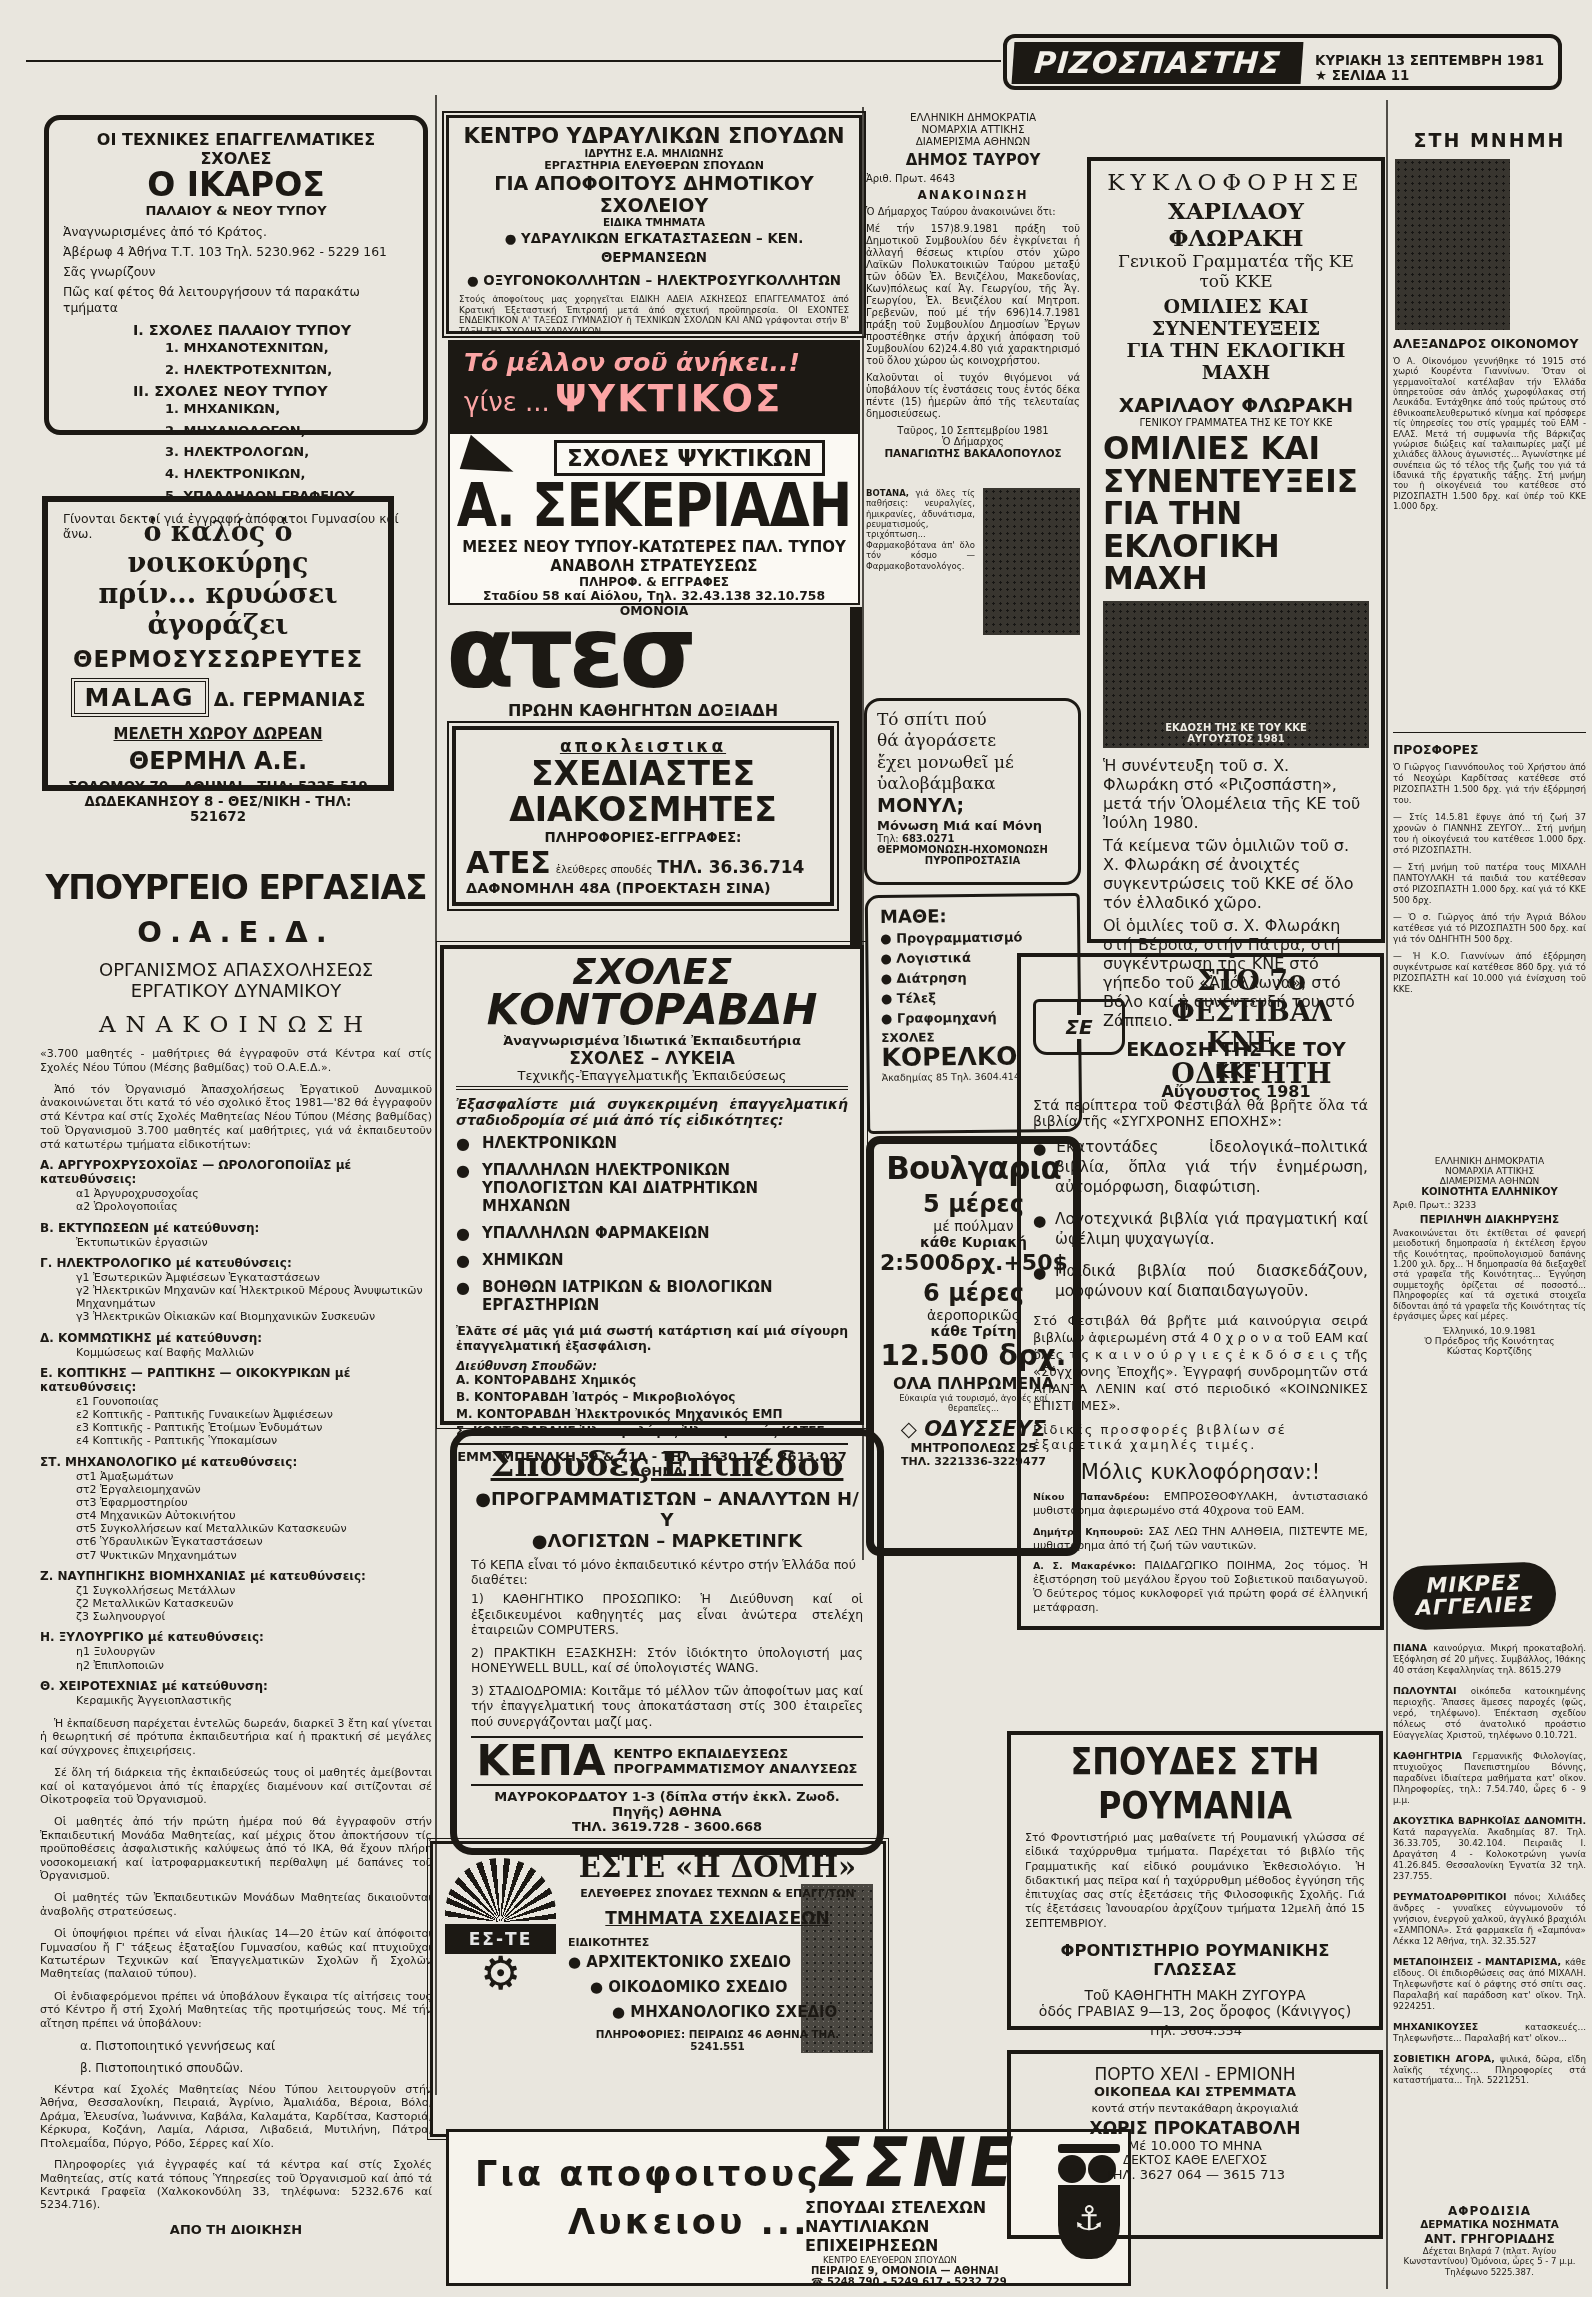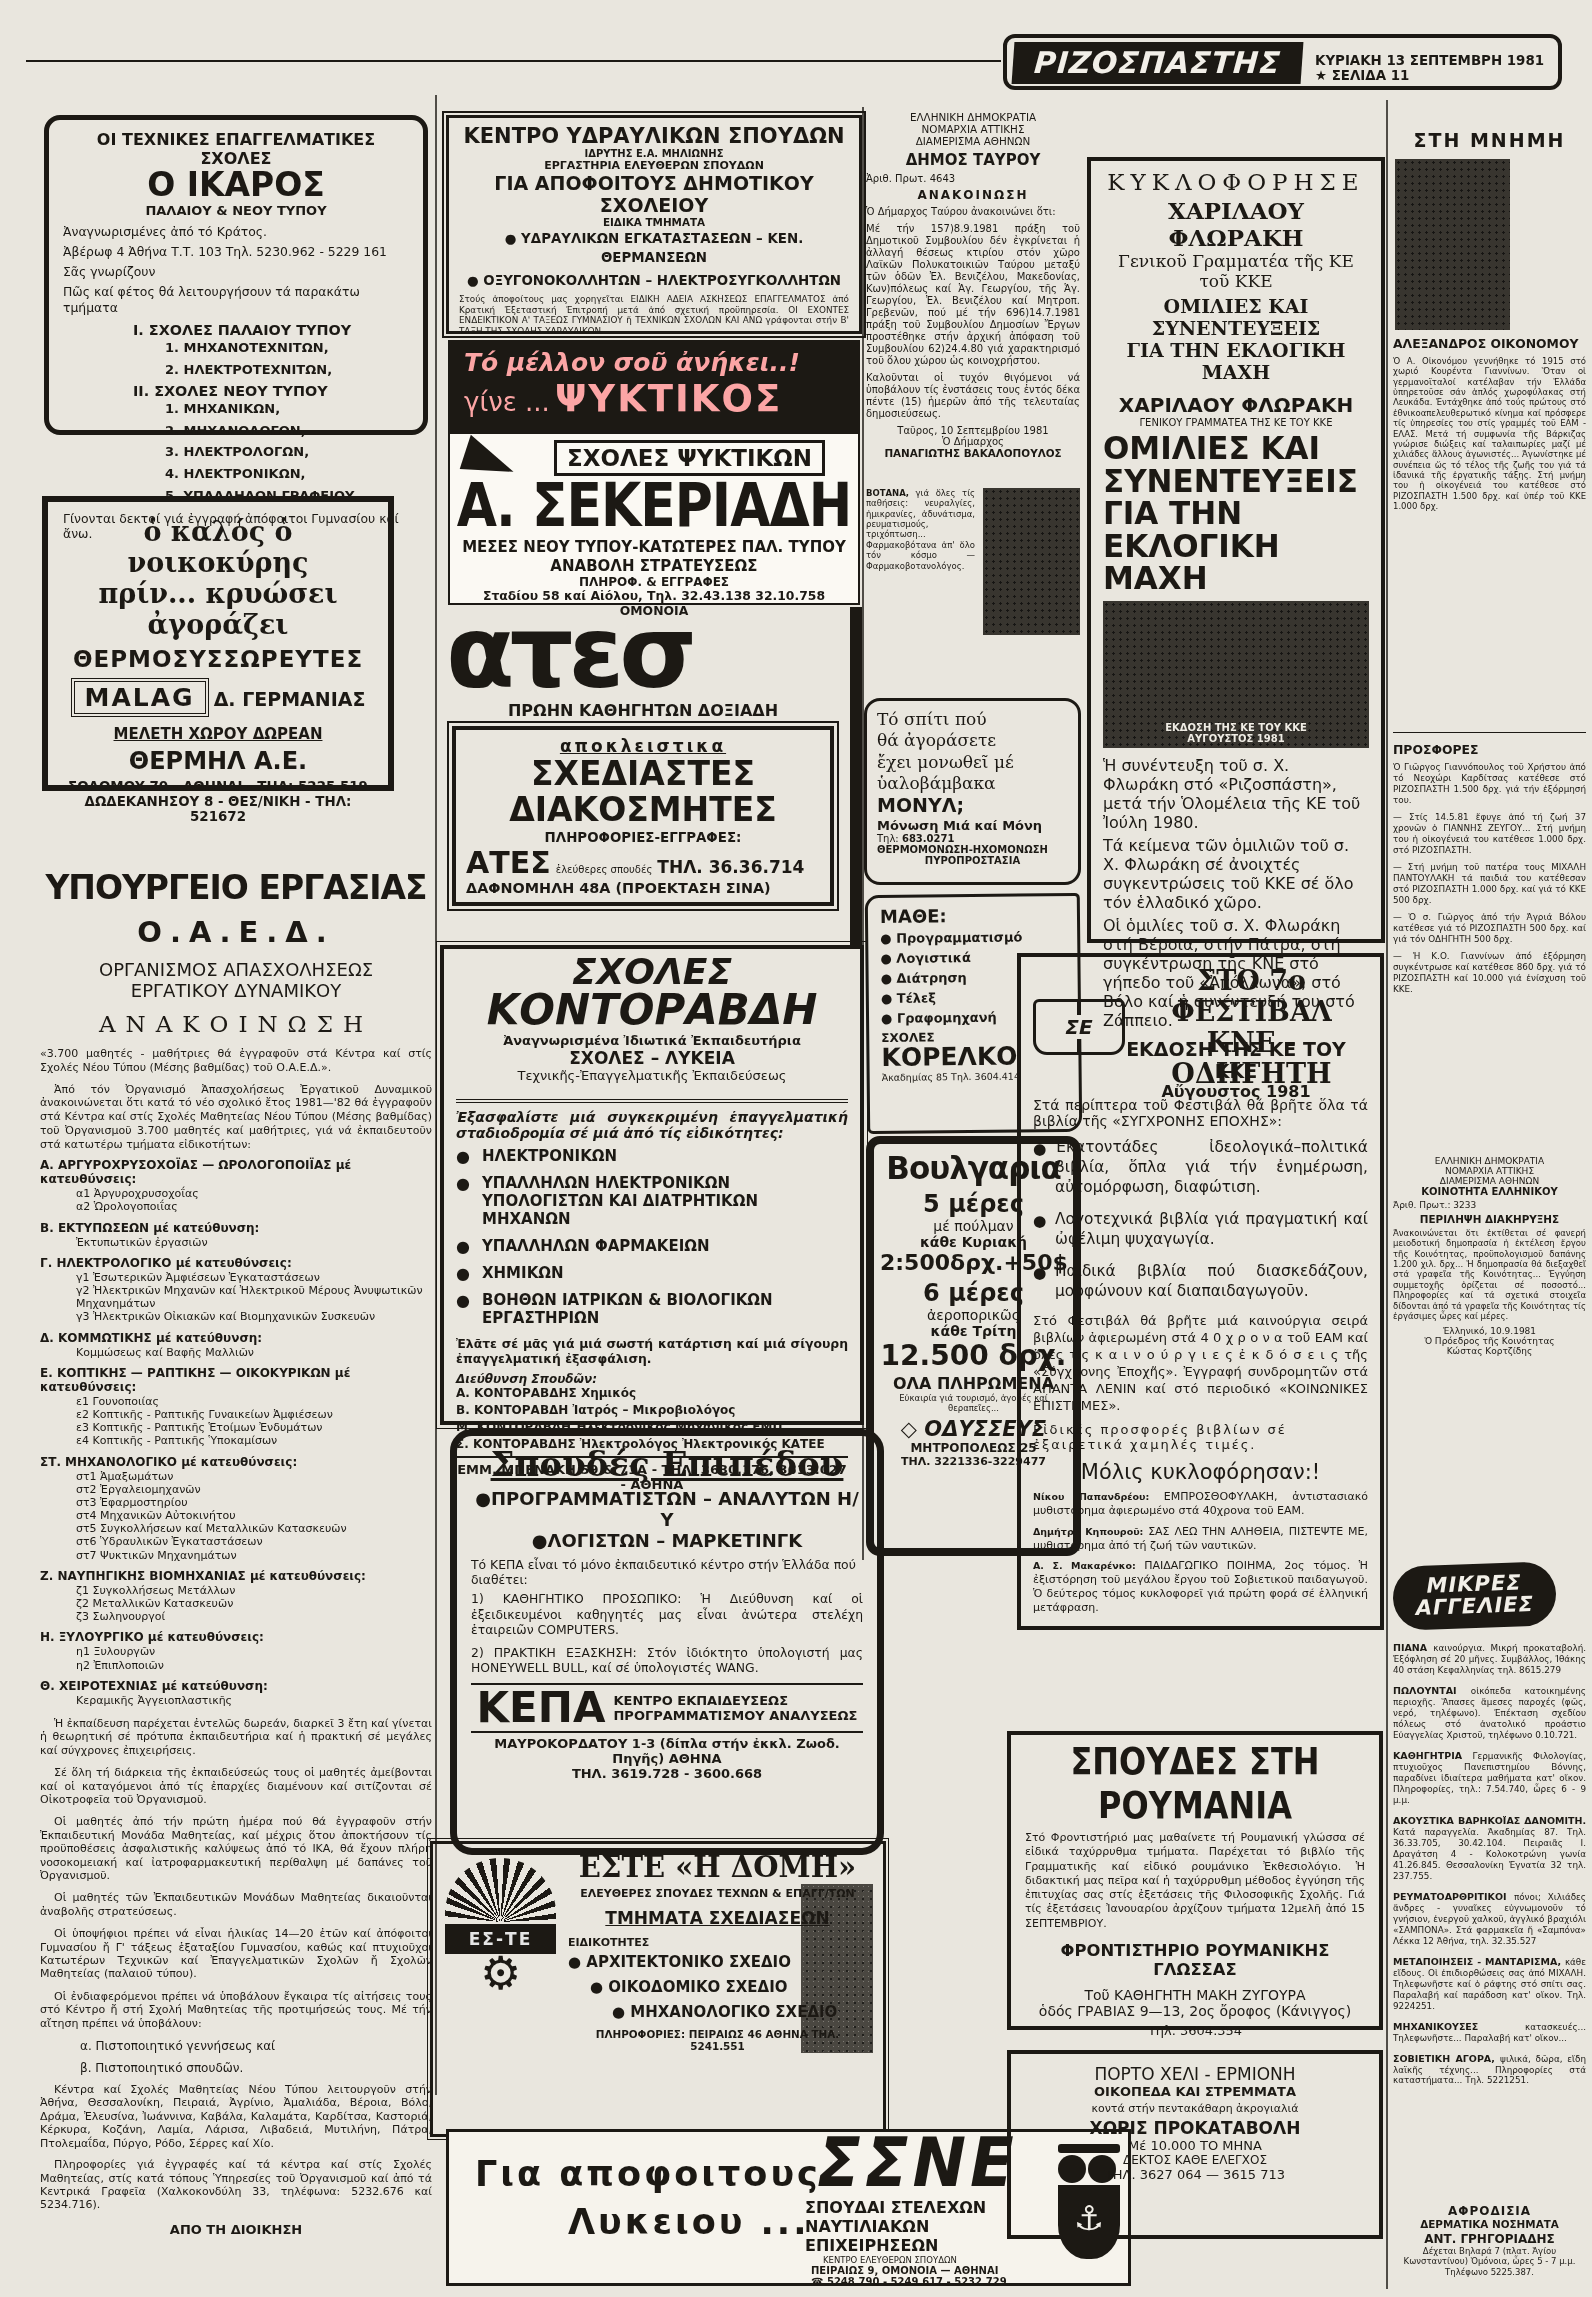--- a/index.html
+++ b/index.html
@@ -217,21 +217,21 @@
       <div><span class="b" style="font-size:30px;">ΑΤΕΣ</span> <span style="font-size:10px;">ἐλεύθερες σπουδές</span> <span class="b" style="font-size:17px;">ΤΗΛ. 36.36.714</span></div>
       <div class="b" style="font-size:14.4px;">ΔΑΦΝΟΜΗΛΗ 48Α (ΠΡΟΕΚΤΑΣΗ ΣΙΝΑ)</div>
     </div>
   </div>
 
   <div class="a" style="left:440px;top:945px;width:424px;height:480px;border:4px solid var(--ink);outline:1.5px solid var(--ink);outline-offset:3px;padding:6px 12px;">
     <div class="b i c" style="font-size:36px;line-height:.95;">ΣΧΟΛΕΣ</div>
     <div class="b i c" style="font-size:42px;line-height:1;">ΚΟΝΤΟΡΑΒΔΗ</div>
     <div class="b c" style="font-size:13px;margin-top:2px;">Ἀναγνωρισμένα Ἰδιωτικά Ἐκπαιδευτήρια</div>
     <div class="b c" style="font-size:17px;">ΣΧΟΛΕΣ – ΛΥΚΕΙΑ</div>
-    <div class="c" style="font-size:13px;border-bottom:4px double var(--ink);padding-bottom:16px;">Τεχνικῆς-Ἐπαγγελματικῆς Ἐκπαιδεύσεως</div>
+    <div class="c" style="font-size:13px;border-bottom:4px double var(--ink);padding-bottom:3px;">Τεχνικῆς-Ἐπαγγελματικῆς Ἐκπαιδεύσεως</div>
     <div class="b i j" style="font-size:14px;margin:6px 0;">Ἐξασφαλίστε μιά συγκεκριμένη ἐπαγγελματική σταδιοδρομία σέ μιά ἀπό τίς εἰδικότητες:</div>
     <div id="kon-specs" data-list="kontoravdi.specs">
         <div>ΗΛΕΚΤΡΟΝΙΚΩΝ</div>
         <div>ΥΠΑΛΛΗΛΩΝ ΗΛΕΚΤΡΟΝΙΚΩΝ ΥΠΟΛΟΓΙΣΤΩΝ ΚΑΙ ΔΙΑΤΡΗΤΙΚΩΝ ΜΗΧΑΝΩΝ</div>
         <div>ΥΠΑΛΛΗΛΩΝ ΦΑΡΜΑΚΕΙΩΝ</div>
         <div>ΧΗΜΙΚΩΝ</div>
         <div>ΒΟΗΘΩΝ ΙΑΤΡΙΚΩΝ &amp; ΒΙΟΛΟΓΙΚΩΝ ΕΡΓΑΣΤΗΡΙΩΝ</div>
       </div>
     <div class="b j" style="font-size:12.4px;margin:2px 0 6px 0;">Ἐλᾶτε σέ μᾶς γιά μιά σωστή κατάρτιση καί μιά σίγουρη ἐπαγγελματική ἐξασφάλιση.</div>
     <div class="b i" style="font-size:12px;">Διεύθυνση Σπουδῶν:</div>
@@ -245,20 +245,21 @@
   </div>
 
   <div class="a" style="left:450px;top:1429px;width:434px;height:426px;border:7px solid var(--ink);border-radius:22px;padding:8px 14px;">
     <div class="sf b c" style="font-size:34px;text-decoration:underline;">Σπουδές Επιπέδου</div>
     <div class="b c" style="font-size:18px;margin-top:4px;">●<span>ΠΡΟΓΡΑΜΜΑΤΙΣΤΩΝ – ΑΝΑΛΥΤΩΝ Η/Υ</span></div>
     <div class="b c" style="font-size:18px;">●<span>ΛΟΓΙΣΤΩΝ – ΜΑΡΚΕΤΙΝΓΚ</span></div>
     <div style="font-size:12.4px;margin:6px 0 4px 0;">Τό ΚΕΠΑ εἶναι τό μόνο ἐκπαιδευτικό κέντρο στήν Ἑλλάδα πού διαθέτει:</div>
     <div id="kepa-points" data-list="kepa.points">
         <div>1) ΚΑΘΗΓΗΤΙΚΟ ΠΡΟΣΩΠΙΚΟ: Ἡ Διεύθυνση καί οἱ ἐξειδικευμένοι καθηγητές μας εἶναι ἀνώτερα στελέχη ἑταιρειῶν COMPUTERS.</div>
         <div>2) ΠΡΑΚΤΙΚΗ ΕΞΑΣΚΗΣΗ: Στόν ἰδιόκτητο ὑπολογιστή μας HONEYWELL BULL, καί σέ ὑπολογιστές WANG.</div>
+        <div>3) ΣΤΑΔΙΟΔΡΟΜΙΑ: Κοιτᾶμε τό μέλλον τῶν ἀποφοίτων μας καί τήν ἐπαγγελματική τους ἀποκατάσταση στίς 300 ἑταιρεῖες πού συνεργάζονται μαζί μας.</div>
       </div>
     <div style="border-top:2px solid var(--ink);border-bottom:2px solid var(--ink);padding:2px 0;margin-top:2px;display:flex;justify-content:center;gap:8px;align-items:center;">
       <span class="b" style="font-size:42px;line-height:1;">ΚΕΠΑ</span>
       <span>
         <span class="b" style="display:block;font-size:13px;">ΚΕΝΤΡΟ ΕΚΠΑΙΔΕΥΣΕΩΣ</span>
         <span class="b" style="display:block;font-size:13px;">ΠΡΟΓΡΑΜΜΑΤΙΣΜΟΥ ΑΝΑΛΥΣΕΩΣ</span>
       </span>
     </div>
     <div class="b c" style="font-size:13px;margin-top:3px;">ΜΑΥΡΟΚΟΡΔΑΤΟΥ 1-3 (δίπλα στήν ἐκκλ. Ζωοδ. Πηγῆς) ΑΘΗΝΑ</div>
     <div class="b c" style="font-size:13px;">ΤΗΛ.  3619.728 - 3600.668</div>

